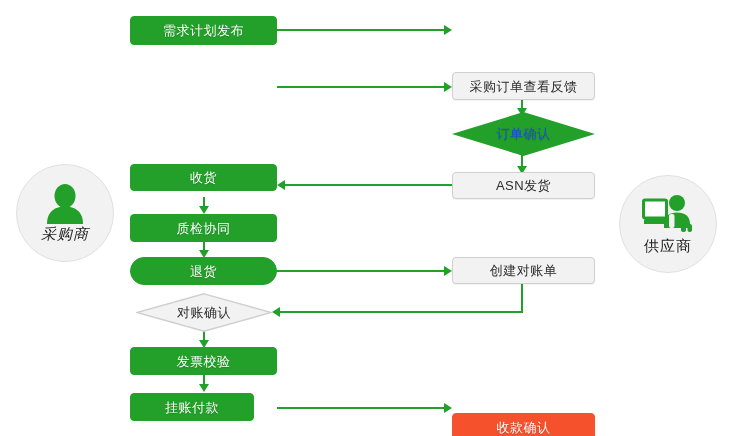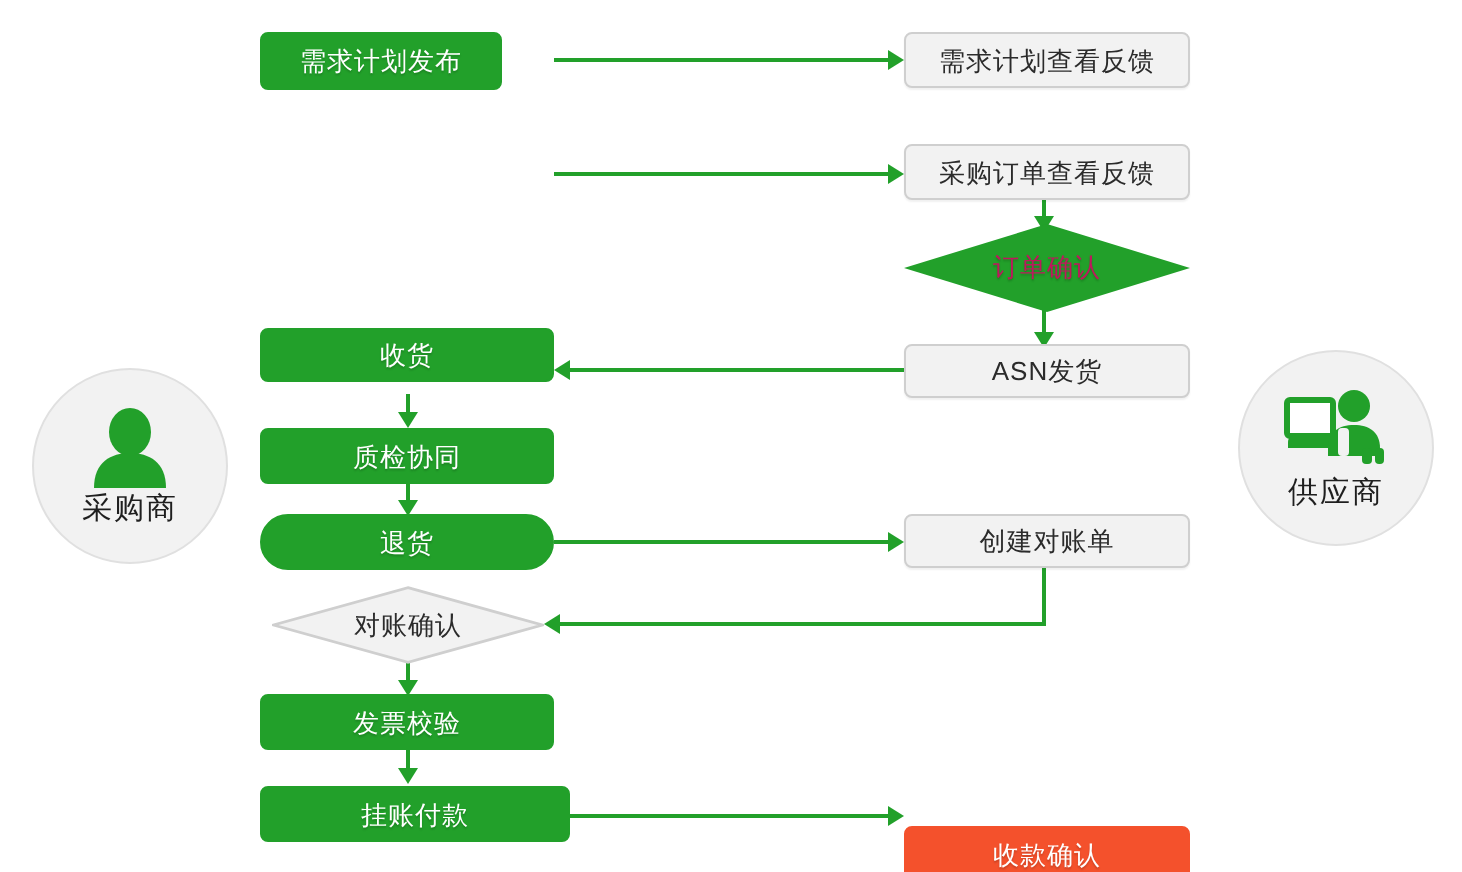--- a/index.html
+++ b/index.html
@@ -55,21 +55,21 @@
     letter-spacing:.5px;
   }
   .diamond .shape{
     position:absolute;
     left:0; top:0; width:100%; height:100%;
   }
   .diamond .dlabel{
     position:relative;
     z-index:2;
   }
-  .diamond.green .dlabel{color:#be185d;text-shadow:0 1px 1px rgba(0,0,0,.18);}
+  .diamond.green .dlabel{color:#1d4ed8;text-shadow:0 1px 1px rgba(0,0,0,.18);}
   .diamond.grey  .dlabel{color:#2b2b2b;}
   
   .avatar{
     position:absolute;
     width:96px;height:96px;
     border-radius:50%;
     background:#f2f2f2;
     border:1px solid #e0e0e0;
     display:flex;
     flex-direction:column;
@@ -145,27 +145,24 @@
 
   <div class="line v" style="left:203px;top:331px;height:12px;"></div>
   <div class="arrow down" style="left:199px;top:340px;"></div>
 
   <div class="line v" style="left:203px;top:375px;height:12px;"></div>
   <div class="arrow down" style="left:199px;top:384px;"></div>
 
   <div class="line h" style="left:277px;top:407px;width:168px;"></div>
   <div class="arrow right" style="left:444px;top:403px;"></div>
 
-  <div class="node green" style="left:130px;top:16px;width:121px;height:29px;">
+  <div class="node green" style="left:130px;top:16px;width:147px;height:29px;">
     <span>需求计划发布</span>
   </div>
 
-  <div class="node grey" style="left:452px;top:16px;width:143px;height:28px;">
-    <span>需求计划查看反馈</span>
-  </div>
 
 
   <div class="node grey" style="left:452px;top:72px;width:143px;height:28px;">
     <span>采购订单查看反馈</span>
   </div>
 
   <div class="diamond green" style="left:452px;top:112px;width:143px;height:44px;">
     <svg class="shape" viewBox="0 0 143 44" preserveAspectRatio="none">
       <polygon points="71.5,0 143,22 71.5,44 0,22" fill="#22a02a"></polygon>
     </svg>
@@ -196,29 +193,29 @@
     <svg class="shape" viewBox="0 0 136 39" preserveAspectRatio="none">
       <polygon points="68,0.8 135.2,19.5 68,38.2 0.8,19.5" fill="#f2f2f2" stroke="#cfcfcf" stroke-width="1.4"></polygon>
     </svg>
     <span class="dlabel">对账确认</span>
   </div>
 
   <div class="node green" style="left:130px;top:347px;width:147px;height:28px;">
     <span>发票校验</span>
   </div>
 
-  <div class="node green" style="left:130px;top:393px;width:155px;height:28px;">
+  <div class="node green" style="left:130px;top:393px;width:124px;height:28px;">
     <span>挂账付款</span>
   </div>
 
   <div class="node orange" style="left:452px;top:393px;width:143px;height:28px;margin-top:20px;">
     <span>收款确认</span>
   </div>
 
-  <div class="avatar" style="left:16px;top:184px;">
+  <div class="avatar" style="left:16px;top:164px;font-style:italic;">
     <span class="glyph">
       <svg width="44" height="40" viewBox="0 0 44 40" aria-hidden="true">
         <ellipse cx="22" cy="12" rx="10.5" ry="12" fill="#22a02a"></ellipse>
         <path d="M4 40 C4 27 12.5 22.5 22 22.5 C31.5 22.5 40 27 40 40 Z" fill="#22a02a"></path>
       </svg>
     </span>
     <span class="alabel">采购商</span>
   </div>
 
   <div class="avatar" style="left:619px;top:175px;">

